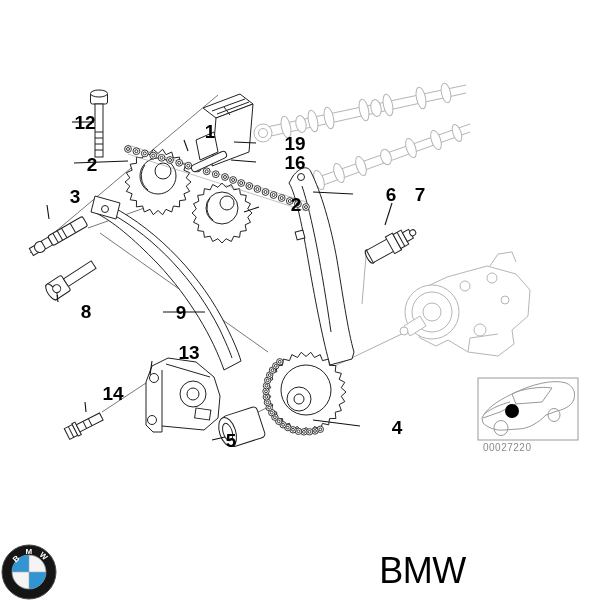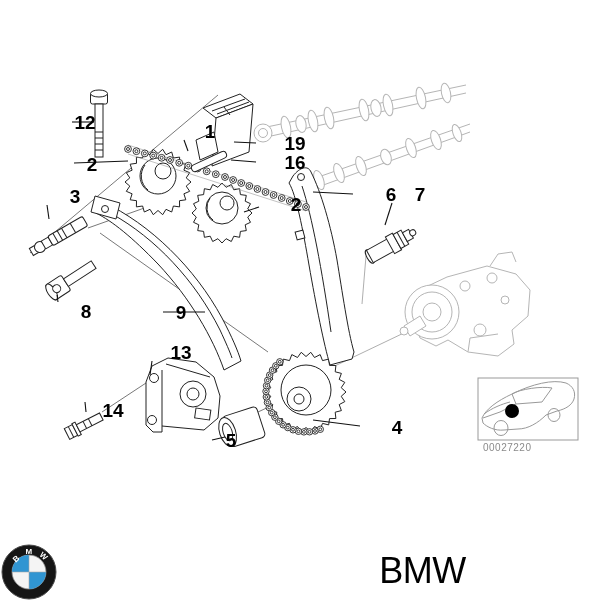--- a/index.html
+++ b/index.html
@@ -335,22 +335,22 @@
   <div class="callout" style="left:64px;top:164px">2</div>
   <div class="callout" style="left:47px;top:196px">3</div>
   <div class="callout" style="left:58px;top:311px">8</div>
   <div class="callout" style="left:182px;top:131px">1</div>
   <div class="callout" style="left:267px;top:143px">19</div>
   <div class="callout" style="left:267px;top:162px">16</div>
   <div class="callout" style="left:268px;top:204px">2</div>
   <div class="callout" style="left:363px;top:194px">6</div>
   <div class="callout" style="left:392px;top:194px">7</div>
   <div class="callout" style="left:153px;top:312px">9</div>
-  <div class="callout" style="left:153px;top:352px">13</div>
-  <div class="callout" style="left:85px;top:410px">14</div>
+  <div class="callout" style="left:161px;top:352px">13</div>
+  <div class="callout" style="left:85px;top:393px">14</div>
   <div class="callout" style="left:203px;top:440px">5</div>
   <div class="callout" style="left:369px;top:427px">4</div>
 
   <div class="footer-text">
     <span>BMW</span>
   </div>
 
 </div>
 
 </body></html>

